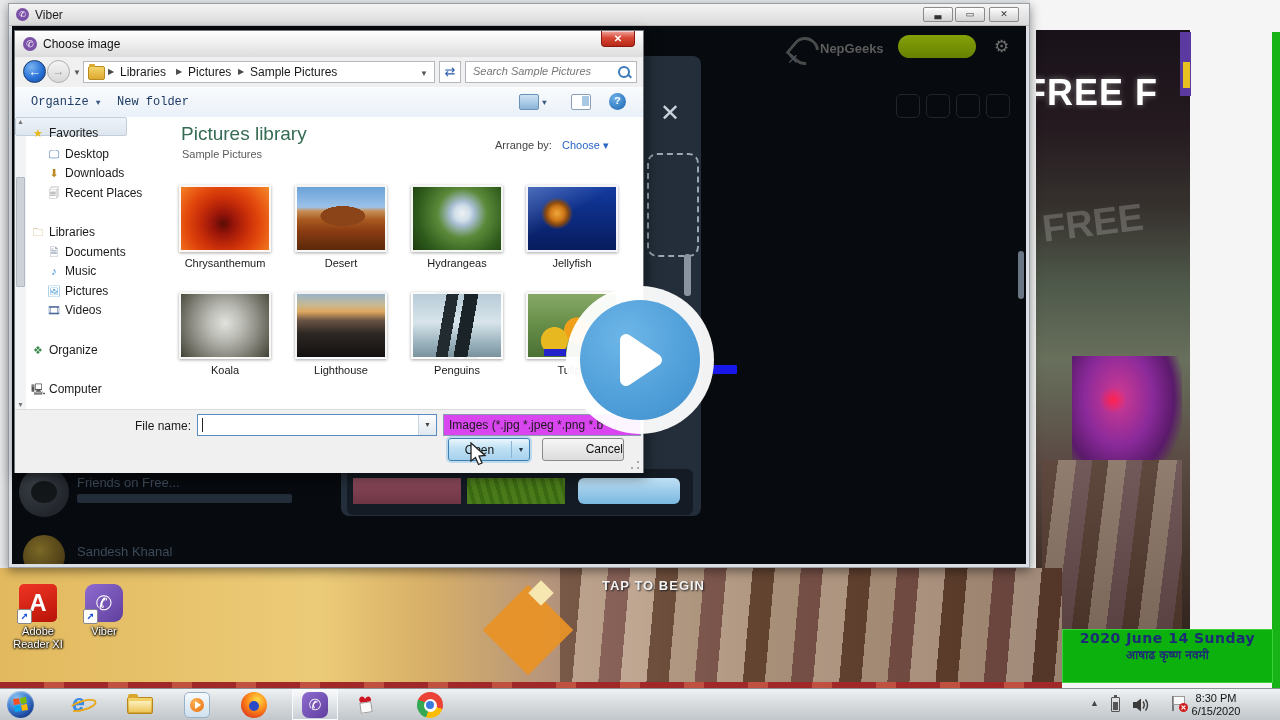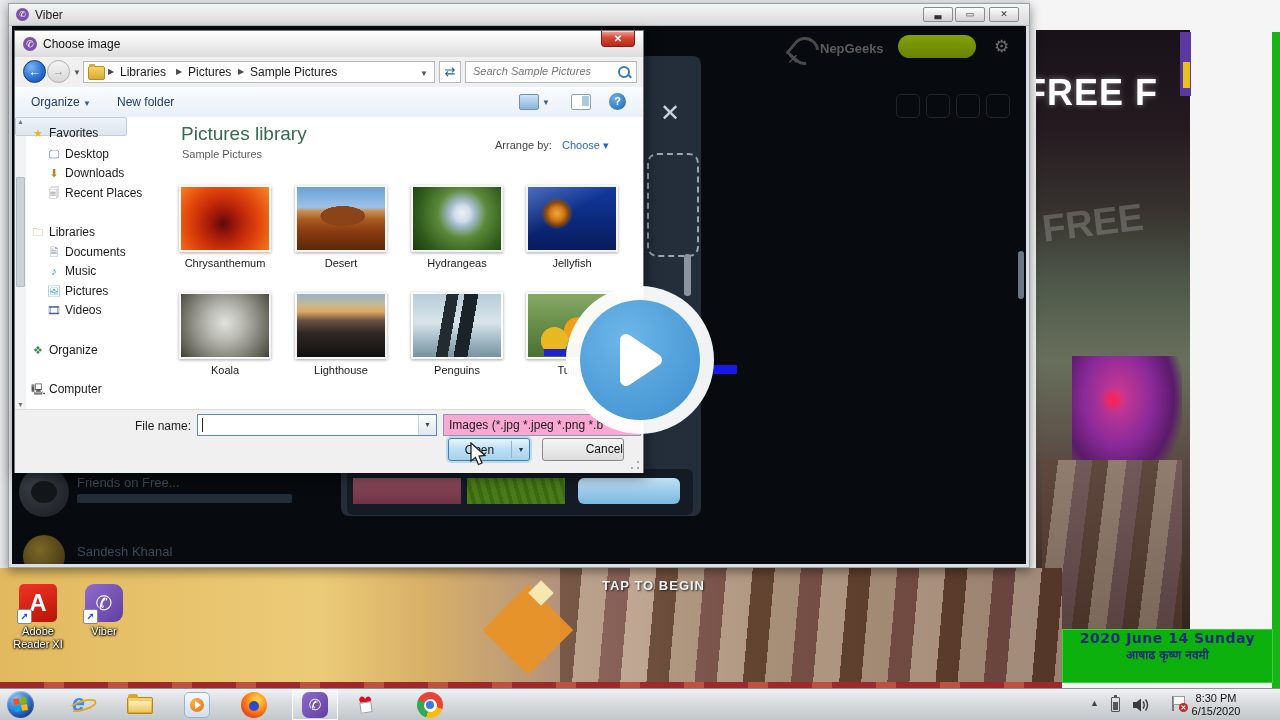--- a/index.html
+++ b/index.html
@@ -99,21 +99,21 @@
   .crumb .fold{position:absolute;left:4px;top:4px;width:15px;height:12px;background:linear-gradient(#f4d56a,#dca830);border-radius:2px;border:1px solid #b88a20;}
   .crumb .fold:before{content:"";position:absolute;left:0;top:-3px;width:6px;height:3px;background:#dca830;border-radius:1px 1px 0 0;}
   .crumb .seg{position:absolute;top:3px;}
   .crumb .sep{position:absolute;top:5px;font-size:8px;color:#4a4a4a;}
   .crumb .cv{position:absolute;right:6px;top:7px;font-size:8px;color:#555;}
   .refresh{left:424px;top:30px;width:22px;height:22px;background:#fff;border:1px solid #b4b9bf;box-sizing:border-box;color:#2a5aa8;font-size:13px;text-align:center;line-height:20px;}
   .search{left:450px;top:30px;width:172px;height:22px;background:#fff;border:1px solid #b4b9bf;box-sizing:border-box;}
   .search input{position:absolute;left:5px;top:2px;width:140px;border:none;outline:none;font-size:11px;font-style:italic;color:#8a8a8a;font-family:"Liberation Sans",sans-serif;background:transparent;}
   .mag{position:absolute;right:6px;top:4px;width:8px;height:8px;border:2px solid #3a7ab8;border-radius:50%;}
   .mag:after{content:"";position:absolute;left:7px;top:7px;width:5px;height:2px;background:#3a7ab8;transform:rotate(45deg);}
-  .d-toolbar{left:0;top:56px;width:628px;height:30px;background:linear-gradient(#fafcfe,#e9f0f8);border-bottom:1px solid #d4dce8;}
+  .d-toolbar{left:0;top:56px;width:628px;height:30px;background:linear-gradient(#fafcfe,#e9f0f8);border-bottom:1px solid #d4dce8;font-family:Liberation Mono, monospace;}
   .tb-item{position:absolute;top:8px;font-size:12px;color:#1e3c64;}
   .tb-caret{font-size:8px;color:#3a5a84;}
   .views-ic{position:absolute;left:504px;top:7px;width:18px;height:14px;background:linear-gradient(#cfe4f4,#8ab4d8);border:1px solid #6a92b8;border-radius:2px;}
   .pane-ic{position:absolute;left:556px;top:7px;width:18px;height:14px;background:#fff;border:1px solid #8aa0b8;border-radius:2px;}
   .pane-ic:before{content:"";position:absolute;right:1px;top:1px;width:7px;height:10px;background:#a8c8e4;}
   .help-ic{position:absolute;left:594px;top:6px;width:17px;height:17px;border-radius:50%;background:radial-gradient(circle at 35% 30%,#6ab0e8,#1a62b0);color:#fff;font-size:11px;font-weight:bold;text-align:center;line-height:17px;}
   .d-main{left:0;top:86px;width:628px;height:292px;background:#fff;}
   .nav-item{position:absolute;font-size:12px;color:#1a1a1a;}
   .nav-sel{left:26px;top:166px;width:112px;height:19px;background:linear-gradient(#eef3f9,#dde5ee);border:1px solid #c2cedb;border-radius:2px;box-sizing:border-box;}
   .nicon{position:absolute;width:14px;height:14px;font-size:11px;line-height:14px;text-align:center;}
@@ -140,21 +140,21 @@
       radial-gradient(circle at 56% 58%,#f0a018 0 21%,rgba(0,0,0,0) 22%),
       radial-gradient(circle at 82% 80%,#e89010 0 15%,rgba(0,0,0,0) 16%),
       linear-gradient(180deg,#88a868 0%,#68904a 45%,#4a7034 100%);}
   .t8 .wmk{position:absolute;left:16px;bottom:1px;width:22px;height:7px;background:#2222cc;}
   .d-footer{left:0;top:378px;width:628px;height:63px;background:#f0f0f0;border-top:1px solid #dcdcdc;}
   .fn-label{position:absolute;left:110px;top:9px;width:66px;text-align:right;font-size:12px;color:#1a1a1a;}
   .fn-combo{position:absolute;left:182px;top:4px;width:240px;height:22px;background:#fff;border:1px solid #5a8ac0;box-sizing:border-box;}
   .fn-combo .caret-line{position:absolute;left:4px;top:3px;width:1px;height:14px;background:#222;}
   .combo-arrow{position:absolute;right:0;top:0;width:17px;height:20px;border-left:1px solid #c8d4e0;background:linear-gradient(#fdfdfd,#e0e8f0);
     font-size:7px;color:#444;text-align:center;line-height:20px;}
-  .ft-combo{position:absolute;left:428px;top:4px;width:198px;height:22px;background:#f9a8d4;border:1px solid #8a9ab0;box-sizing:border-box;overflow:hidden;}
+  .ft-combo{position:absolute;left:428px;top:4px;width:198px;height:22px;background:#d946ef;border:1px solid #8a9ab0;box-sizing:border-box;overflow:hidden;}
   .ft-combo .txt{position:absolute;left:5px;top:3px;font-size:12px;color:#1a1a1a;white-space:nowrap;}
   .btn-open{position:absolute;left:433px;top:28px;width:82px;height:23px;border:1px solid #3c7fb1;border-radius:3px;box-sizing:border-box;
     background:linear-gradient(#eaf6fd,#bee0f4 45%,#a7d1ec);box-shadow:0 0 0 2px #bcd9ee;}
   .btn-open .lbl{position:absolute;left:0;width:61px;text-align:center;top:4px;font-size:12px;color:#111;}
   .btn-open .sp{position:absolute;right:17px;top:2px;width:1px;height:17px;background:#8ab4d4;}
   .btn-open .ar{position:absolute;right:0;top:0;width:16px;height:21px;font-size:7px;color:#234;text-align:center;line-height:21px;}
   .btn-cancel{position:absolute;left:527px;top:28px;width:82px;height:23px;border:1px solid #8a8a8a;border-radius:3px;box-sizing:border-box;
     background:linear-gradient(#f6f6f6,#dcdcdc);text-align:right;font-size:12px;color:#111;line-height:21px;}
   .grip{position:absolute;right:3px;bottom:3px;width:10px;height:10px;
     background:radial-gradient(circle at 8px 2px,#aaa 1px,rgba(0,0,0,0) 1.5px),radial-gradient(circle at 8px 8px,#aaa 1px,rgba(0,0,0,0) 1.5px),radial-gradient(circle at 2px 8px,#aaa 1px,rgba(0,0,0,0) 1.5px);}

